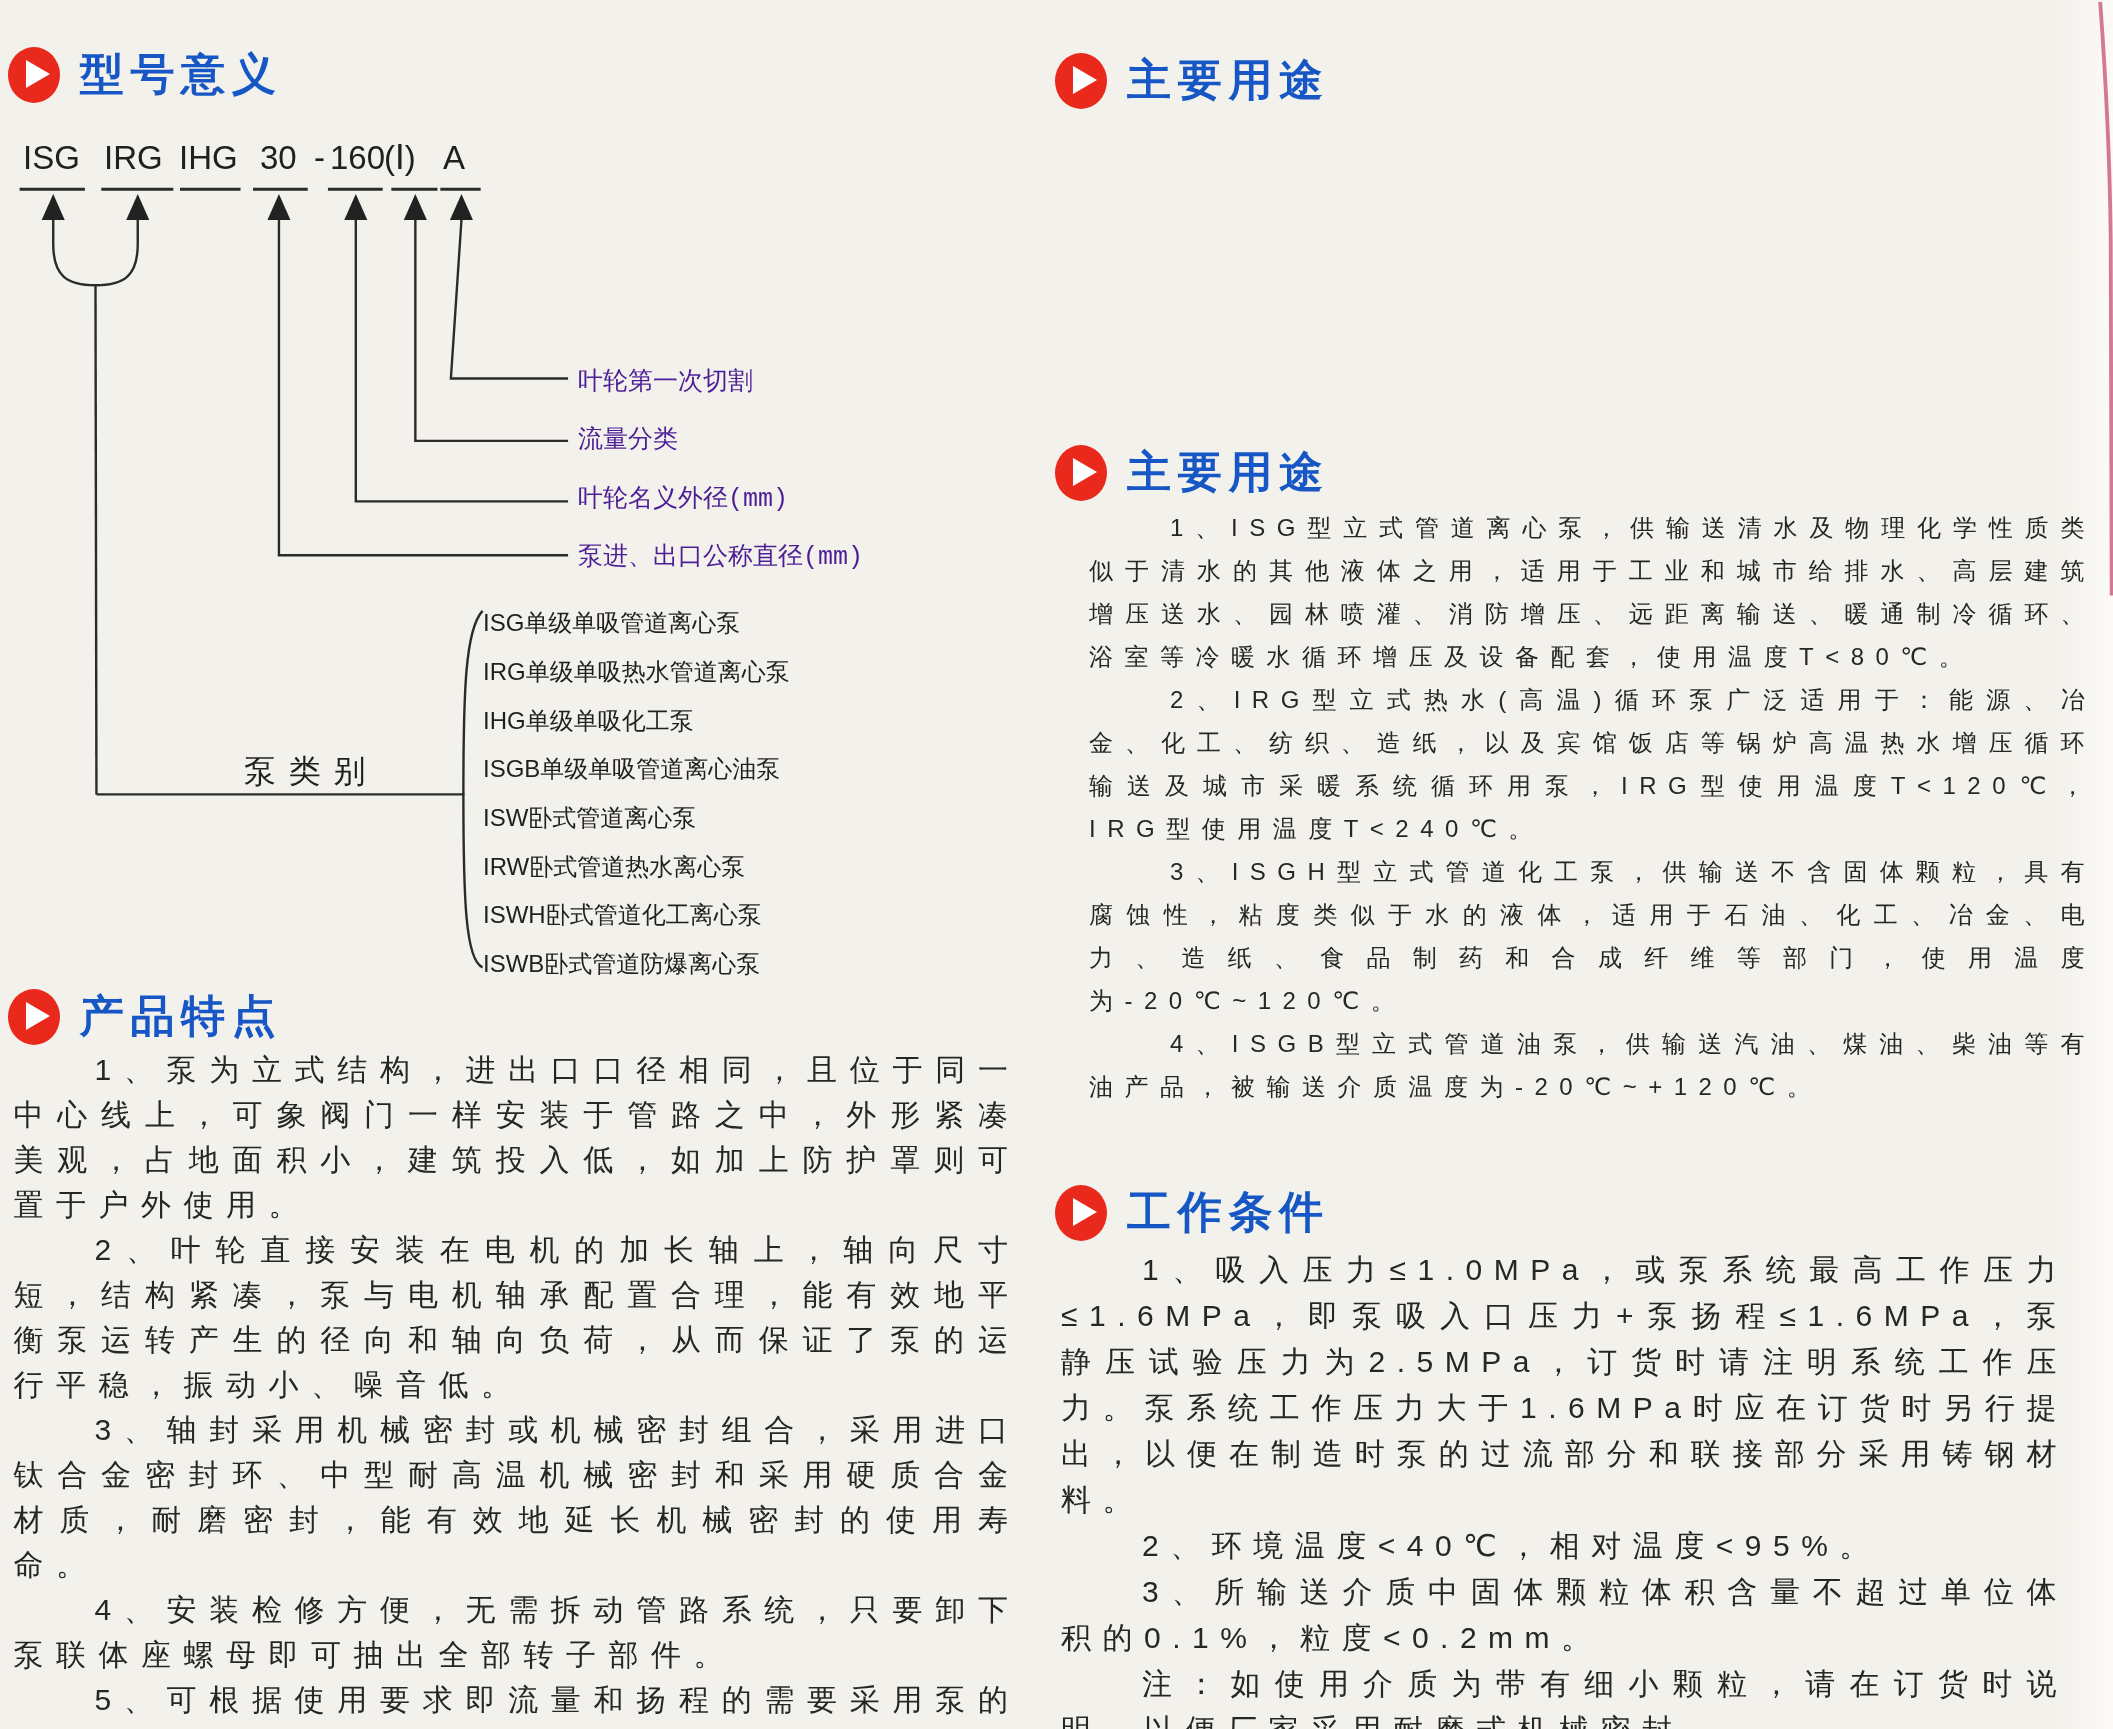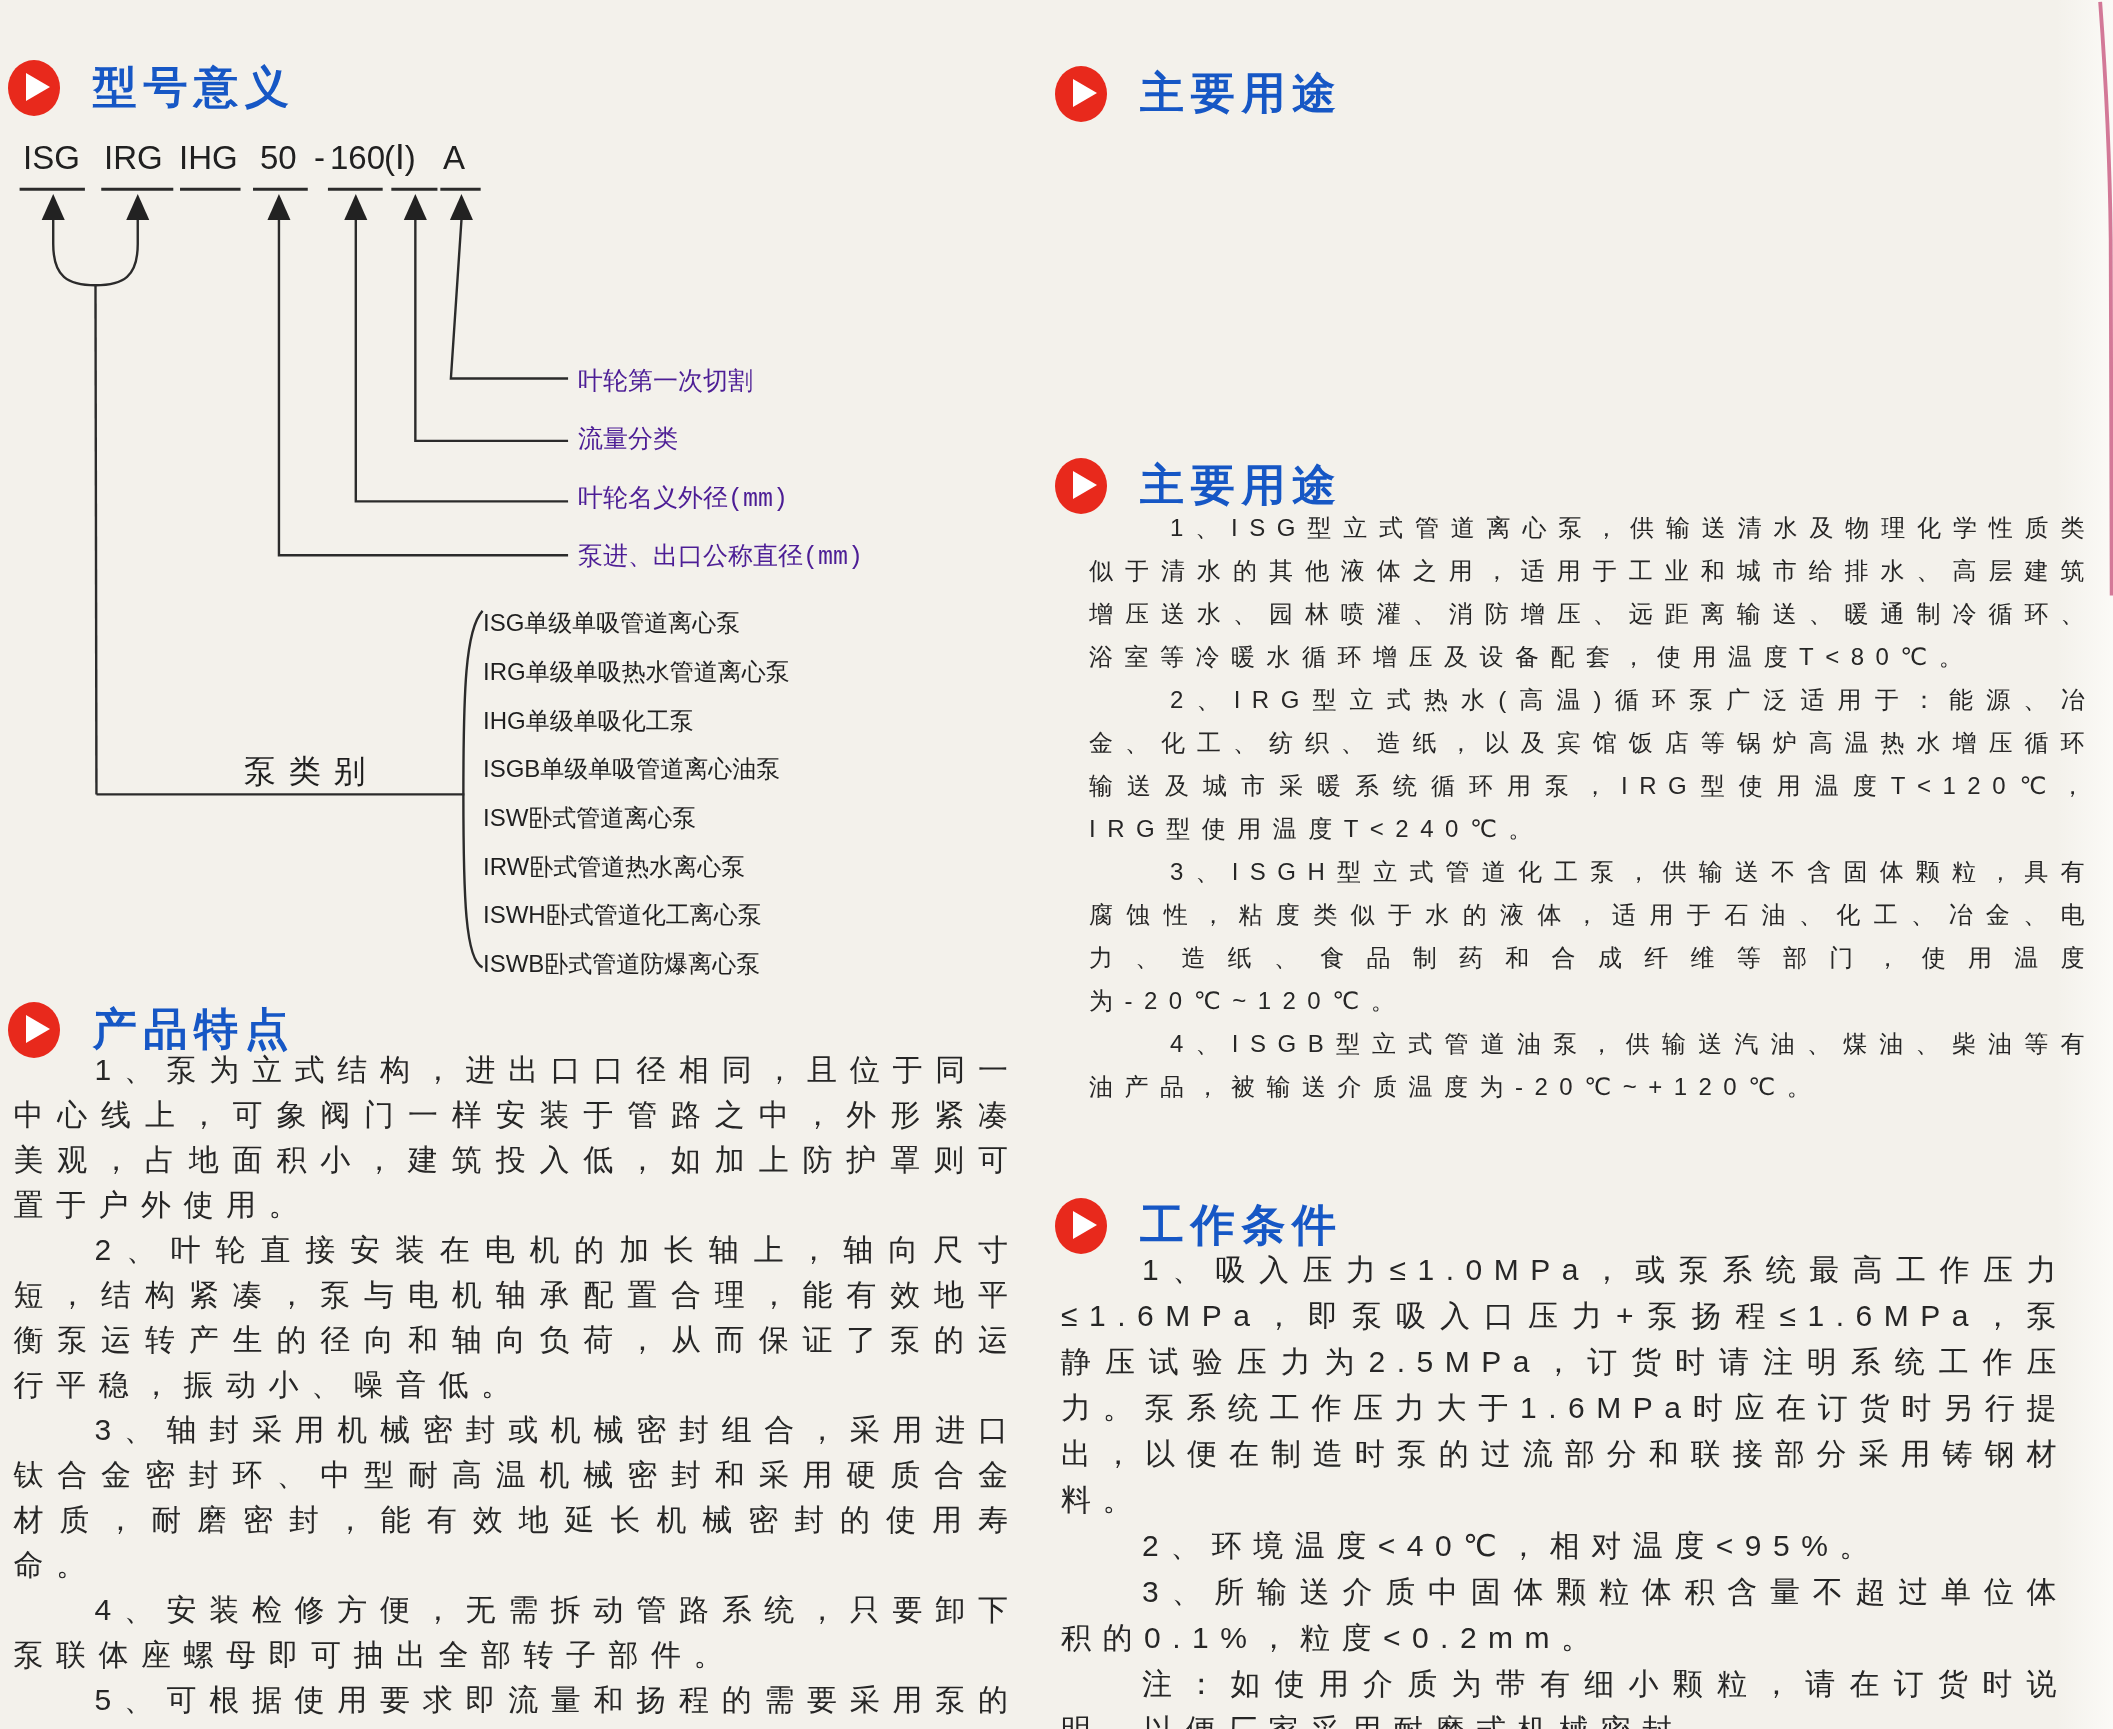--- a/index.html
+++ b/index.html
@@ -9,21 +9,21 @@
   #page::after{content:"";position:absolute;top:0;right:0;width:58px;height:100%;
         background:linear-gradient(90deg,rgba(255,255,255,0),rgba(252,251,248,.9));pointer-events:none;}
   svg.overlay{position:absolute;left:0;top:0;z-index:1;pointer-events:none;}
 
   
   .sec-head{position:absolute;display:flex;align-items:center;gap:19px;z-index:2;}
   .bullet{display:inline-block;width:52px;height:56px;border-radius:50%;
           background:var(--bullet-red,#e8291c);position:relative;flex:0 0 auto;}
   .bullet .tri{position:absolute;left:18px;top:13.4px;width:0;height:0;
           border-left:24px solid #ffffff;border-top:14.4px solid transparent;border-bottom:14.4px solid transparent;}
-  .sec-head h2{margin:14px;font-size:44px;font-weight:bold;letter-spacing:6.7px;
+  .sec-head h2{margin:1px;font-size:44px;font-weight:bold;letter-spacing:6.7px;
           color:var(--heading-color,#1657c5);white-space:nowrap;}
 
   
   .model-row{position:absolute;top:140px;left:0;height:38px;width:961px;z-index:2;}
   .model-row span{position:absolute;top:0;font-size:33px;line-height:35px;color:#202020;white-space:nowrap;}
 
   
   .callout{position:absolute;left:578px;font-size:25px;line-height:33px;color:#4c1d95;white-space:nowrap;z-index:2;font-family:Liberation Mono, monospace;}
   .pump-type{position:absolute;left:483px;font-size:24px;line-height:29px;color:#1f1f1f;white-space:nowrap;z-index:2;}
   .cat-label{position:absolute;left:244px;top:753px;font-size:32px;line-height:37px;color:#1f1f1f;
@@ -82,21 +82,21 @@
     <span class="bullet">
         <span class="tri"></span>
       </span>
     <h2>型号意义</h2>
   </div>
 
   <div class="model-row">
     <span style="left:23px">ISG</span>
     <span style="left:104px">IRG</span>
     <span style="left:179px">IHG</span>
-    <span style="left:260px">50</span>
+    <span style="left:260px">30</span>
     <span style="left:314px">-</span>
     <span style="left:330px">160</span>
     <span style="left:384px">(Ⅰ)</span>
     <span style="left:443px">A</span>
   </div>
 
   <div class="callout" style="top:366px">叶轮第一次切割</div>
   <div class="callout" style="top:424px">流量分类</div>
   <div class="callout" style="top:483px">叶轮名义外径(mm)</div>
   <div class="callout" style="top:541px">泵进、出口公称直径(mm)</div>

